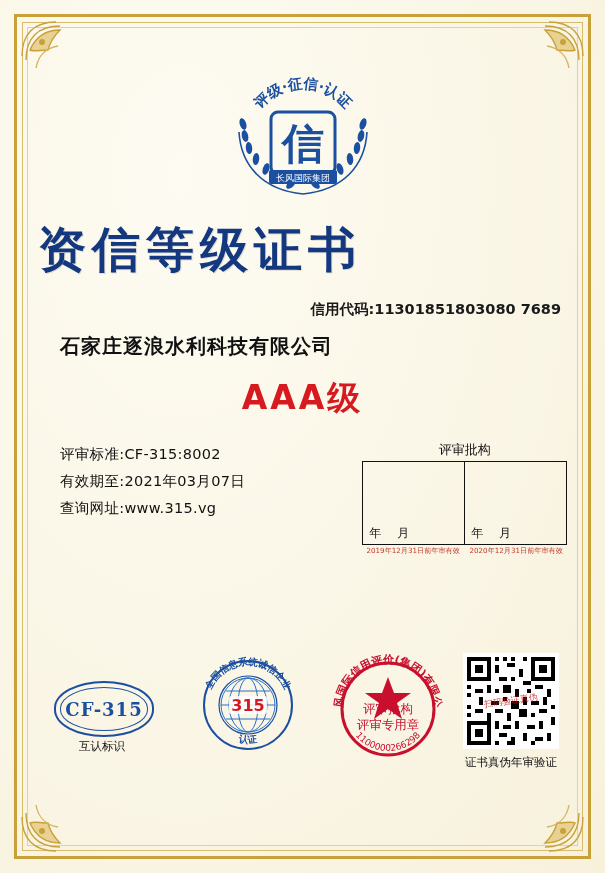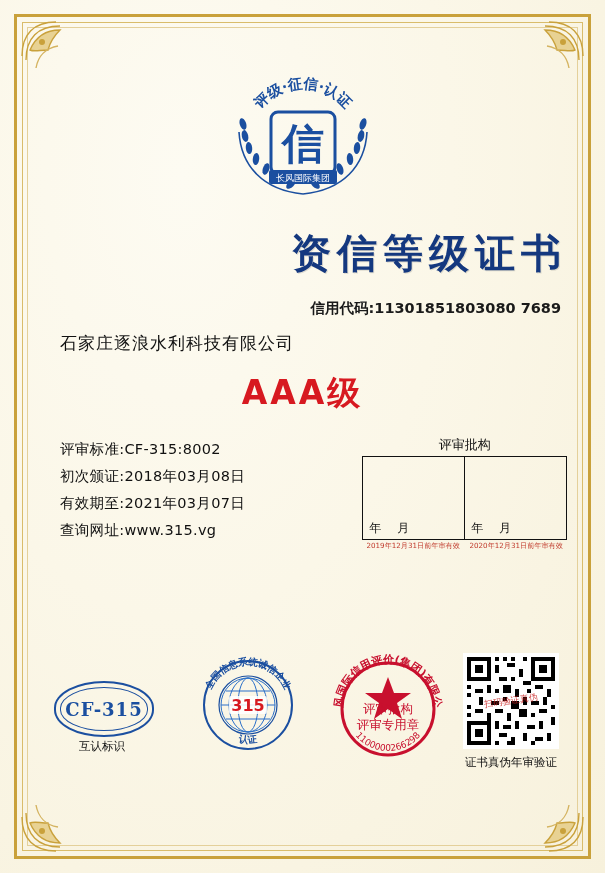--- a/index.html
+++ b/index.html
@@ -67,45 +67,45 @@
     margin-top: 30px;
   }
   .emblem {
     position: relative;
     width: 160px;
     height: 136px;
   }
 
   
   .cert-title {
-    text-align: right;
+    text-align: left;
     font-family: "DejaVu Sans", sans-serif;
     font-weight: bold;
-    font-size: 40px;
+    font-size: 48px;
     letter-spacing: 6px;
     color: #14387f;
-    margin-top: 24px;
+    margin-top: 16px;
     text-shadow: 1px 1px 0 rgba(0,0,0,0.12);
   }
 
   .credit-code {
     text-align: right;
     font-family: "DejaVu Sans", sans-serif;
     font-weight: bold;
     font-size: 14.5px;
     color: #1a1a1a;
     margin-top: 18px;
     padding-right: 6px;
     letter-spacing: 0px;
   }
 
   .company-name {
     font-family: "DejaVu Sans", sans-serif;
-    font-weight: normal;
-    font-size: 17px;
+    font-weight: bold;
+    font-size: 20px;
     color: #111;
     margin-top: 14px;
     padding-left: 22px;
     letter-spacing: 1px;
   }
 
   .body-text {
     margin-top: 14px;
     padding: 0 14px 0 14px;
     font-family: "DejaVu Sans", sans-serif;
@@ -360,21 +360,20 @@
     <div class="credit-code">信用代码:11301851803080 7689</div>
 
     <div class="company-name">石家庄逐浪水利科技有限公司</div>
 
 
     <div class="grade">AAA级</div>
 
     <div class="mid-row">
       <div class="details">
         <div class="row">评审标准:CF-315:8002</div>
-        <div class="row">初次颁证:2018年03月08日</div>
         <div class="row">有效期至:2021年03月07日</div>
         <div class="row">查询网址:www.315.vg</div>
       </div>
 
       <div class="annual">
         <div class="annual-title">评审批构</div>
         <div class="annual-table">
           <div class="annual-cell">
             <div class="ym">年 月</div>
           </div>

